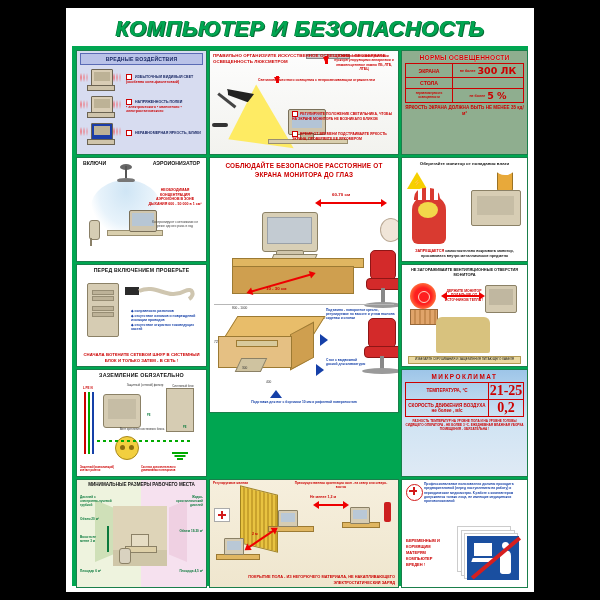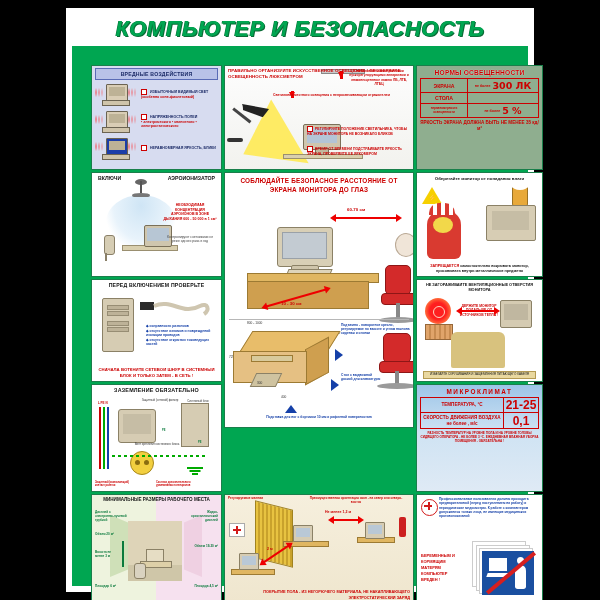--- a/index.html
+++ b/index.html
@@ -2,21 +2,21 @@
 <html lang="ru"><head>
 <meta charset="utf-8">
 <style>
   html,body{margin:0;padding:0;background:#000;}
   body{width:600px;height:600px;font-family:"Liberation Sans",sans-serif;overflow:hidden;}
   .poster{position:relative;width:600px;height:544px;background:#000;}
   .sheet{position:absolute;left:66px;top:8px;width:468px;height:584px;background:#fff;}
   .title{position:absolute;left:66px;top:14px;width:468px;height:30px;display:flex;align-items:center;justify-content:center;}
   .title span{font-size:22px;font-weight:bold;font-style:italic;color:#00a651;letter-spacing:.5px;
     text-shadow:1px 1px 0 #0a6b36, -0.5px -0.5px 0 #0a6b36;white-space:nowrap;}
-  .board{position:absolute;left:72px;top:46px;width:456px;height:540px;background:#00a651;border:2px solid #00a651;box-sizing:border-box;padding:17px;}
+  .board{position:absolute;left:72px;top:46px;width:456px;height:540px;background:#00a651;border:2px solid #00a651;box-sizing:border-box;padding:2px;}
   .grid{position:relative;width:100%;height:100%;}
   .panel{position:absolute;box-sizing:border-box;border:1px solid #1a7f4b;overflow:hidden;}
   .ph{font-weight:bold;text-align:center;letter-spacing:.2px;}
 
   
   .c1{left:0;width:131px;}
   .c2{left:133px;width:190px;}
   .c3{left:325px;width:127px;}
 
   
@@ -172,21 +172,21 @@
   .gnd{position:absolute;right:18px;bottom:14px;width:16px;height:10px;}
   .gnd i{position:absolute;left:50%;height:1.5px;background:#0a0;transform:translateX(-50%);}
 
   
   .p10{top:319px;height:108px;background:linear-gradient(#9dc5e8,#cfe3f3 45%,#dfeaf5);}
   .p10 .h{font-size:6.4px;color:#c00;letter-spacing:1.5px;padding:3px 0 2px;}
   .mtbl{margin:0 3px;border:1px solid #c00;}
   .mtbl .tr{display:flex;border-bottom:1px solid #c00;}
   .mtbl .tr:last-child{border-bottom:none;}
   .mtbl .lab{flex:1;display:flex;align-items:center;justify-content:center;text-align:center;font-size:4.6px;font-weight:bold;color:#c00;padding:2px 1px;line-height:1.2;}
-  .mtbl .val{width:34px;border-left:1px solid #c00;display:flex;align-items:center;justify-content:center;font-size:12px;font-weight:bold;color:#c00;font-family:Liberation Sans, sans-serif;}
+  .mtbl .val{width:34px;border-left:1px solid #c00;display:flex;align-items:center;justify-content:center;font-size:14px;font-weight:bold;color:#c00;font-family:Liberation Serif, serif;}
   .p10 .foot{font-size:3.1px;color:#c00;text-align:center;line-height:1.3;padding:2px 3px 0;font-weight:bold;}
 
   
   .p11{top:429px;height:109px;background:linear-gradient(90deg,#eef3de 50%,#f6e1ef 50%);}
   .p11 .h{font-size:4.6px;color:#111;text-align:center;padding:2px 2px 1px;font-weight:bold;line-height:1.3;}
   .room{position:absolute;left:18px;top:20px;width:92px;height:72px;}
   .room .back{position:absolute;left:18px;top:6px;width:54px;height:44px;background:#ded4b8;}
   .room .lw{position:absolute;left:0;top:0;width:18px;height:62px;background:#cfe0b8;clip-path:polygon(0 0,100% 12%,100% 88%,0 100%);}
   .room .rw{position:absolute;right:0;top:0;width:18px;height:62px;background:#efd0e2;clip-path:polygon(0 12%,100% 0,100% 100%,0 88%);}
   .room .flr{position:absolute;left:18px;top:50px;width:54px;height:16px;background:#cfc6a8;}
@@ -499,21 +499,21 @@
 
       <div class="panel p10 c3">
         <div class="h ph">МИКРОКЛИМАТ</div>
         <div class="mtbl">
           <div class="tr">
             <div class="lab">ТЕМПЕРАТУРА,  °С</div>
             <div class="val">21-25</div>
           </div>
           <div class="tr">
             <div class="lab">СКОРОСТЬ ДВИЖЕНИЯ ВОЗДУХА не более , м/с</div>
-            <div class="val">0,1</div>
+            <div class="val">0,2</div>
           </div>
         </div>
         <div class="foot">РАЗНОСТЬ ТЕМПЕРАТУР НА УРОВНЕ ПОЛА И НА УРОВНЕ ГОЛОВЫ СИДЯЩЕГО ОПЕРАТОРА - НЕ БОЛЕЕ 3 °С. ЕЖЕДНЕВНАЯ ВЛАЖНАЯ УБОРКА ПОМЕЩЕНИЯ - ОБЯЗАТЕЛЬНА !</div>
       </div>
 
       <div class="panel p11 c1">
         <div class="h">МИНИМАЛЬНЫЕ РАЗМЕРЫ РАБОЧЕГО МЕСТА</div>
         <div class="room">
           <div class="lw"></div>
             <div class="back"></div>

